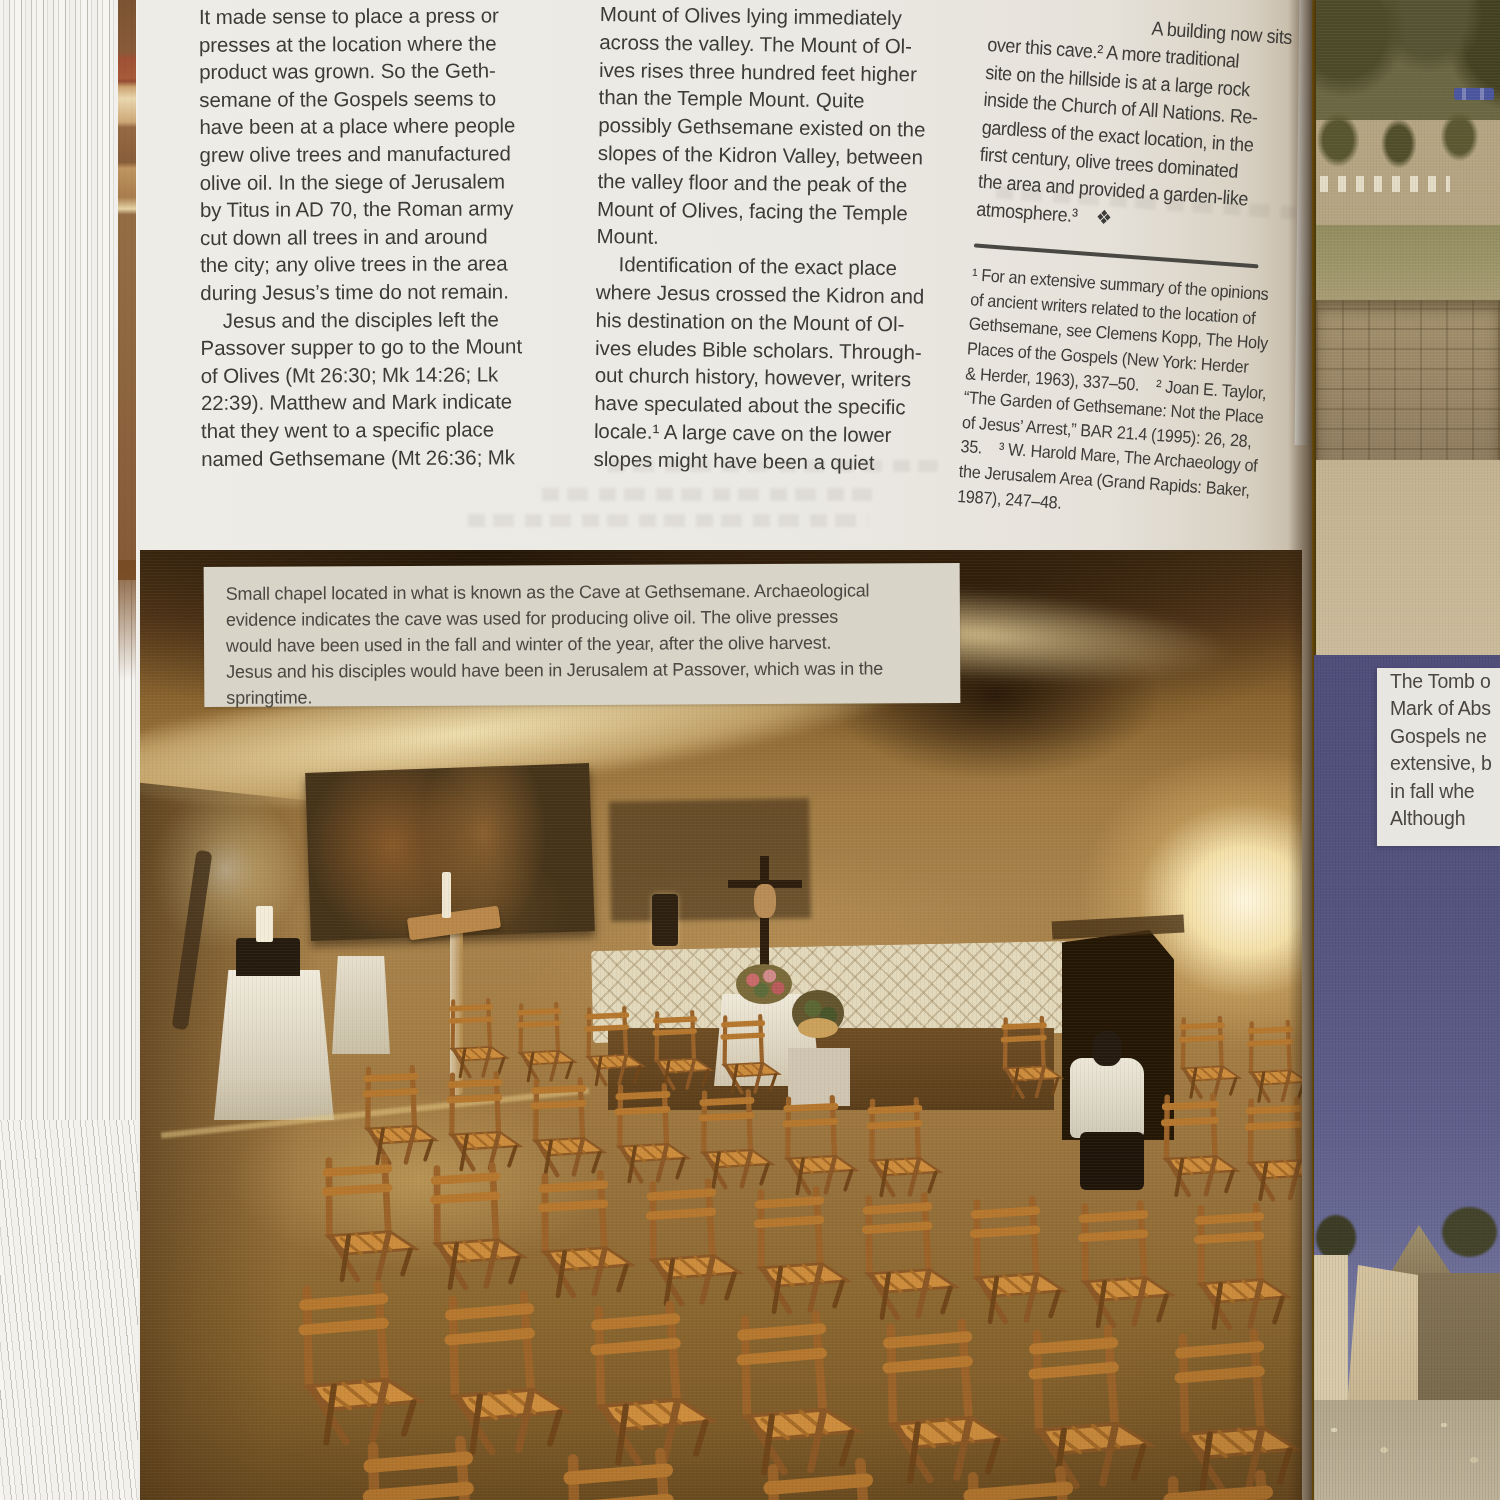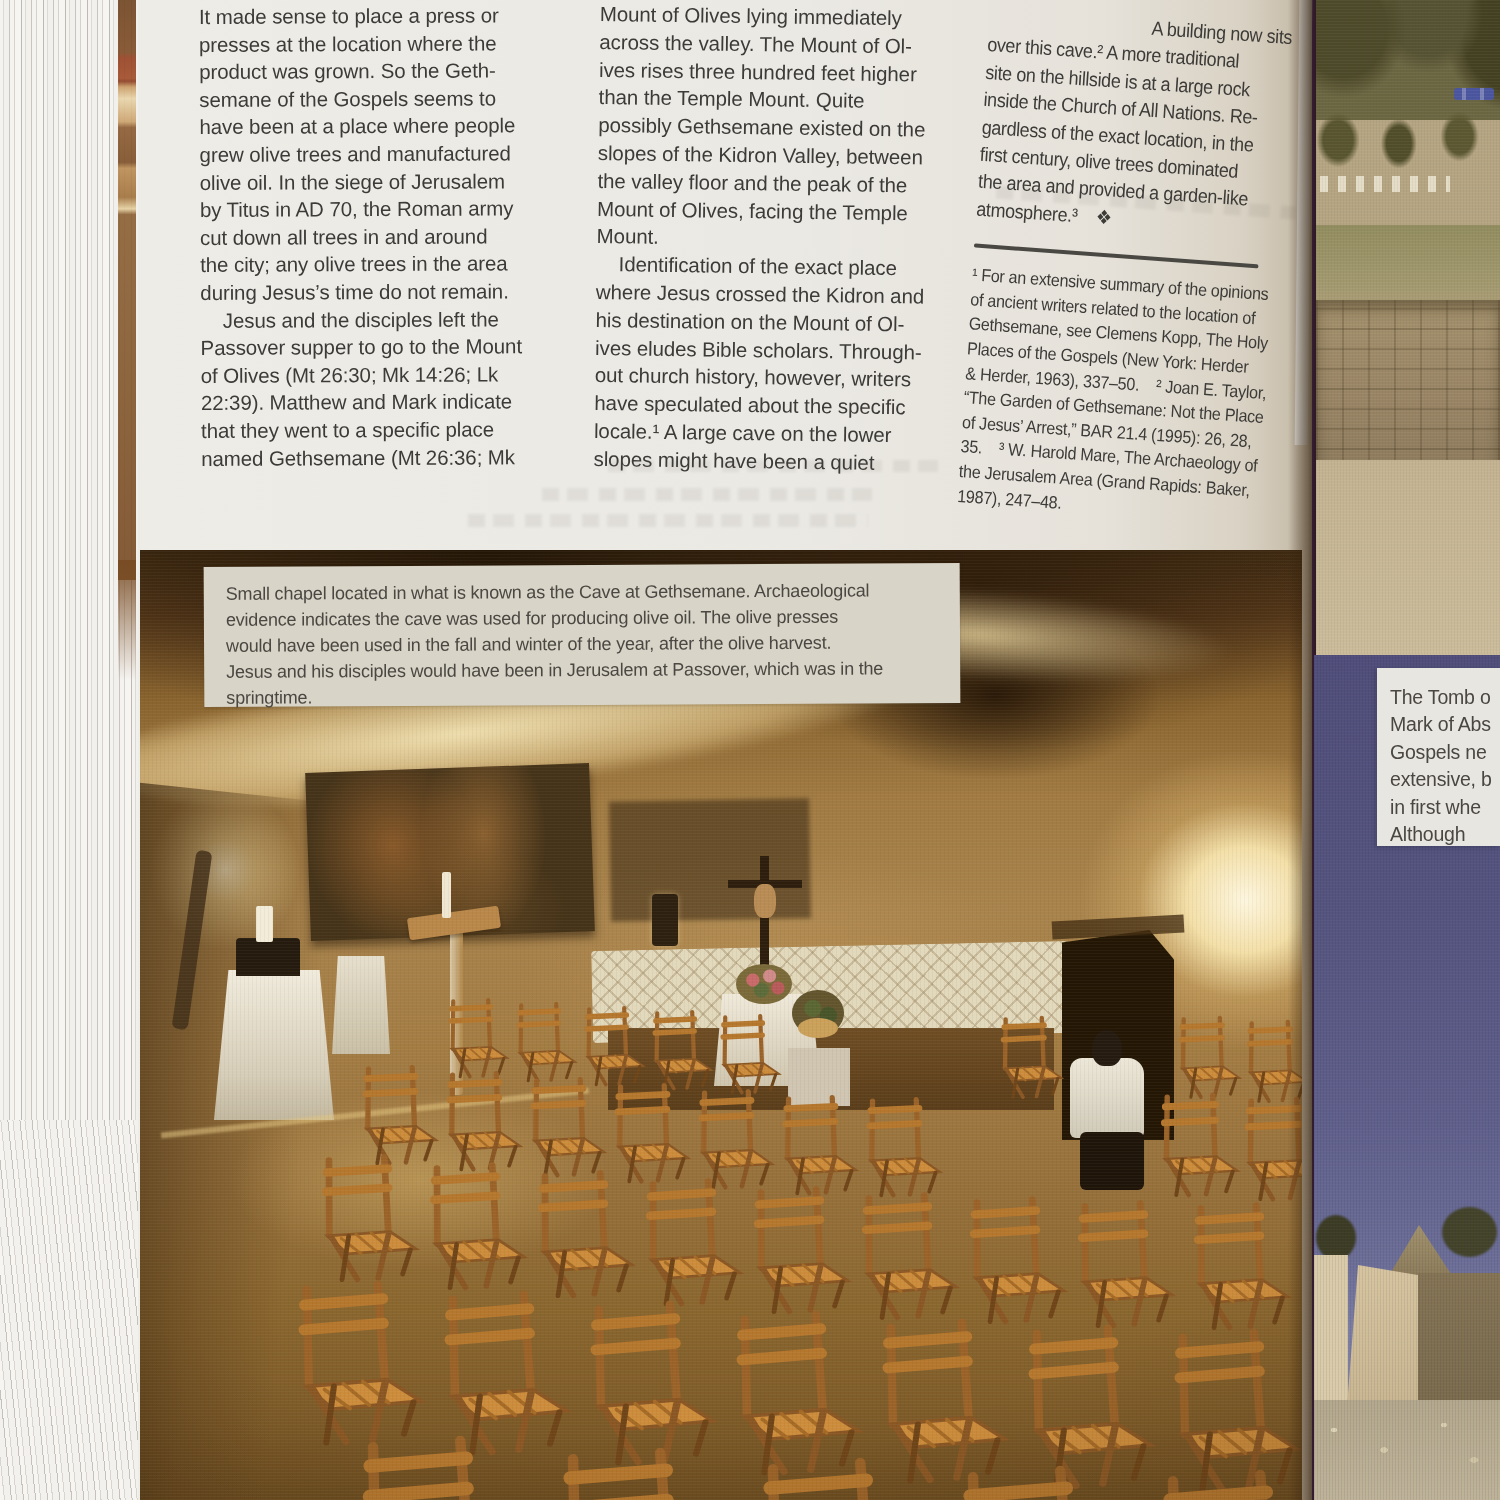--- a/index.html
+++ b/index.html
@@ -1,17 +1,17 @@
 <!DOCTYPE html>
 <html><head>
 <meta charset="utf-8">
 <style>
   html,body{margin:0;padding:0;background:#f6f5f2;}
   .stage{position:relative;width:1500px;height:1500px;overflow:hidden;
-         font-family:"Liberation Sans",sans-serif;background:#4c1d95;}
+         font-family:"Liberation Sans",sans-serif;background:#eab308;}
 
   
   .fore-edge{position:absolute;left:0;top:0;width:140px;height:1500px;
     background:
       repeating-linear-gradient(90deg,#f4f3f0 0 3px,#dcdad5 3px 4px,#f1f0ed 4px 9px,#c8c5bf 9px 10px,#f4f3f0 10px 14px,#d5d2cc 14px 15px,#f6f5f2 15px 21px,#bdbab4 21px 22px);
   }
   .fore-edge-skew{position:absolute;left:0;top:1120px;width:150px;height:380px;
     background:repeating-linear-gradient(84deg,#f6f5f2 0 4px,#d8d5cf 4px 5px,#f2f1ee 5px 11px,#c5c2bc 11px 12px);
   }
   .edge-photo-strip{position:absolute;left:118px;top:0;width:18px;height:580px;
@@ -171,21 +171,21 @@
   .tomb-ground{left:0;top:745px;width:186px;height:100px;background:linear-gradient(180deg,#b3a88c,#beb298);}
   .tomb-ground:after{content:"";position:absolute;inset:0;
     background:radial-gradient(6px 4px at 20px 30px,#ded4b6 50%,transparent 60%),radial-gradient(7px 5px at 70px 50px,#d5caa9 50%,transparent 60%),
                radial-gradient(6px 4px at 130px 25px,#d8cdae 50%,transparent 60%),radial-gradient(8px 5px at 160px 60px,#cfc4a3 50%,transparent 60%);}
   .tomb-grain{left:0;top:0;width:100%;height:100%;opacity:.35;
     background-image:repeating-linear-gradient(0deg,rgba(255,255,255,.08) 0 1px,transparent 1px 3px),
                      repeating-linear-gradient(90deg,rgba(30,30,60,.25) 0 1px,transparent 1px 3px);}
 
   .right-caption{position:absolute;left:1377px;top:668px;width:123px;height:178px;
     background:#e8e6e1;box-shadow:-2px 2px 4px rgba(40,40,60,.3);
-    padding:16px 0 0 13px;box-sizing:border-box;color:#4a4742;
+    padding:0 0 0 13px;box-sizing:border-box;color:#4a4742;
     font-size:19.5px;line-height:27.4px;letter-spacing:-.2px;overflow:hidden;}
   .right-caption .ln{white-space:nowrap;overflow:hidden;}
 </style>
 </head>
 <body>
 
 <div class="stage">
 
   <div class="fore-edge"></div>
   <div class="fore-edge-skew"></div>
@@ -405,17 +405,17 @@
     <div class="tp tomb-faceR"></div>
     <div class="tp tomb-ground"></div>
     <div class="tp tomb-grain"></div>
   </div>
 
   <div class="right-caption">
       <div class="ln">The Tomb o</div>
       <div class="ln">Mark of Abs</div>
       <div class="ln">Gospels ne</div>
       <div class="ln">extensive, b</div>
-      <div class="ln">in first whe</div>
+      <div class="ln">in fall whe</div>
       <div class="ln">Although</div>
     </div>
 
 </div>
 
 </body></html>

